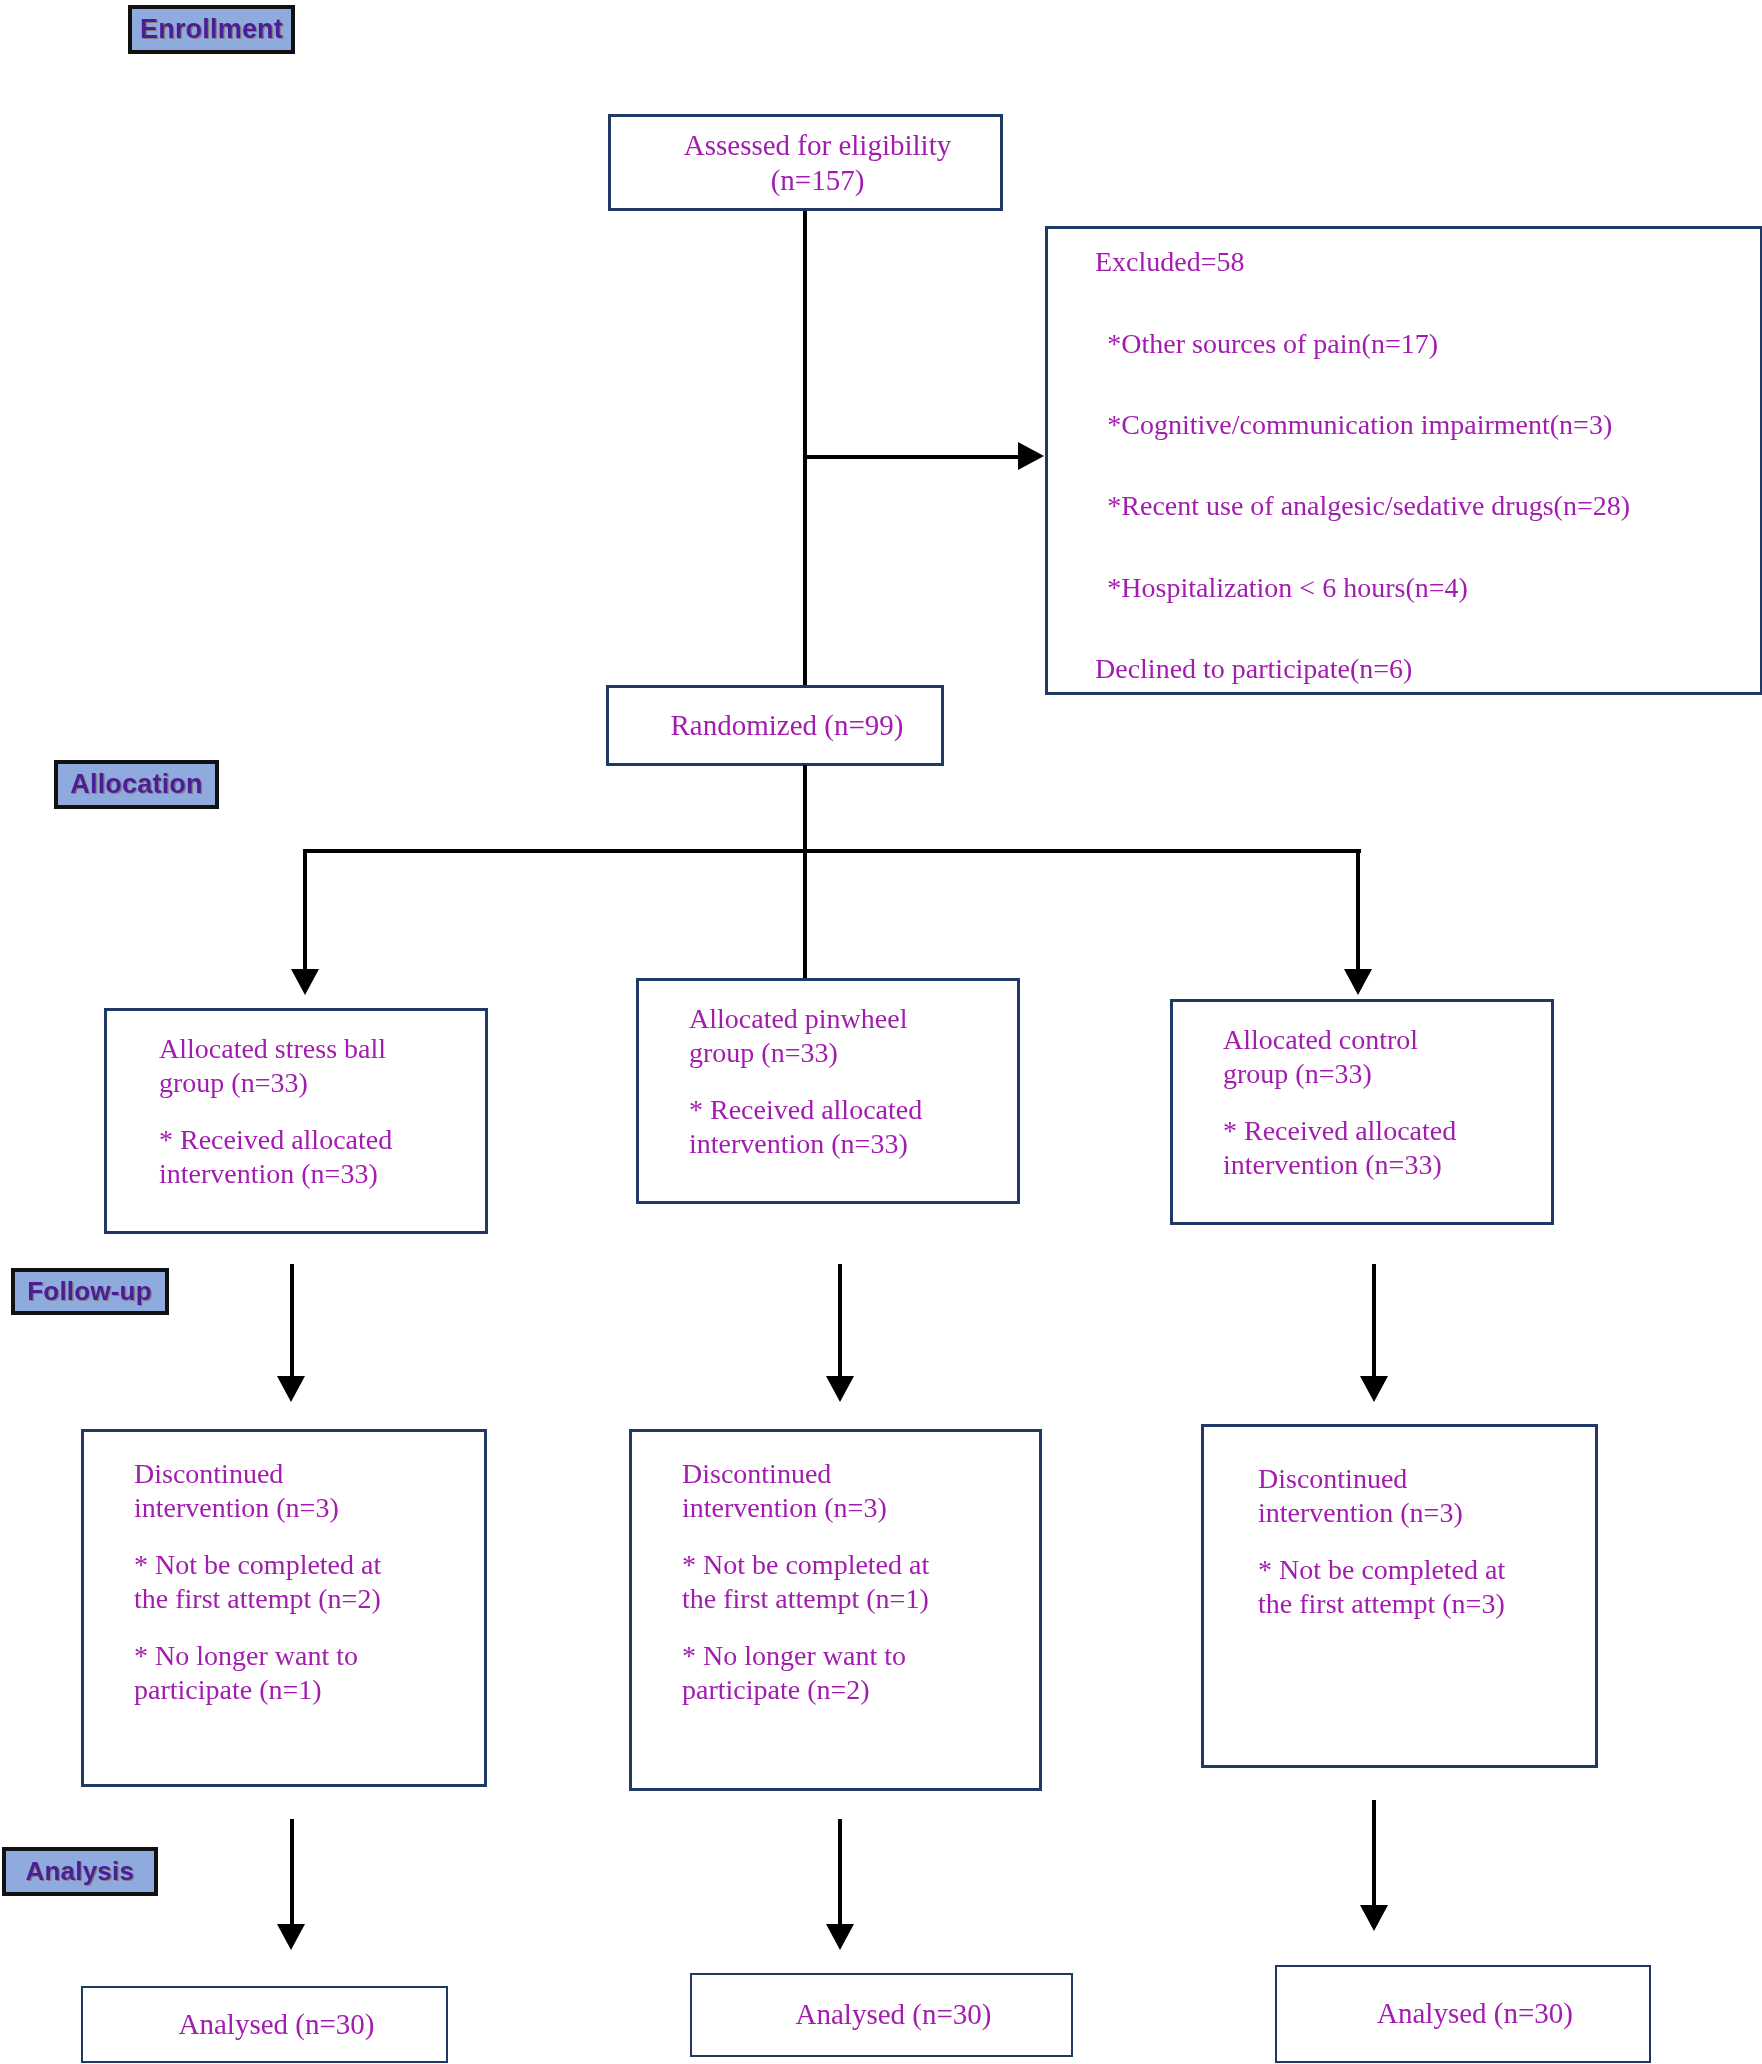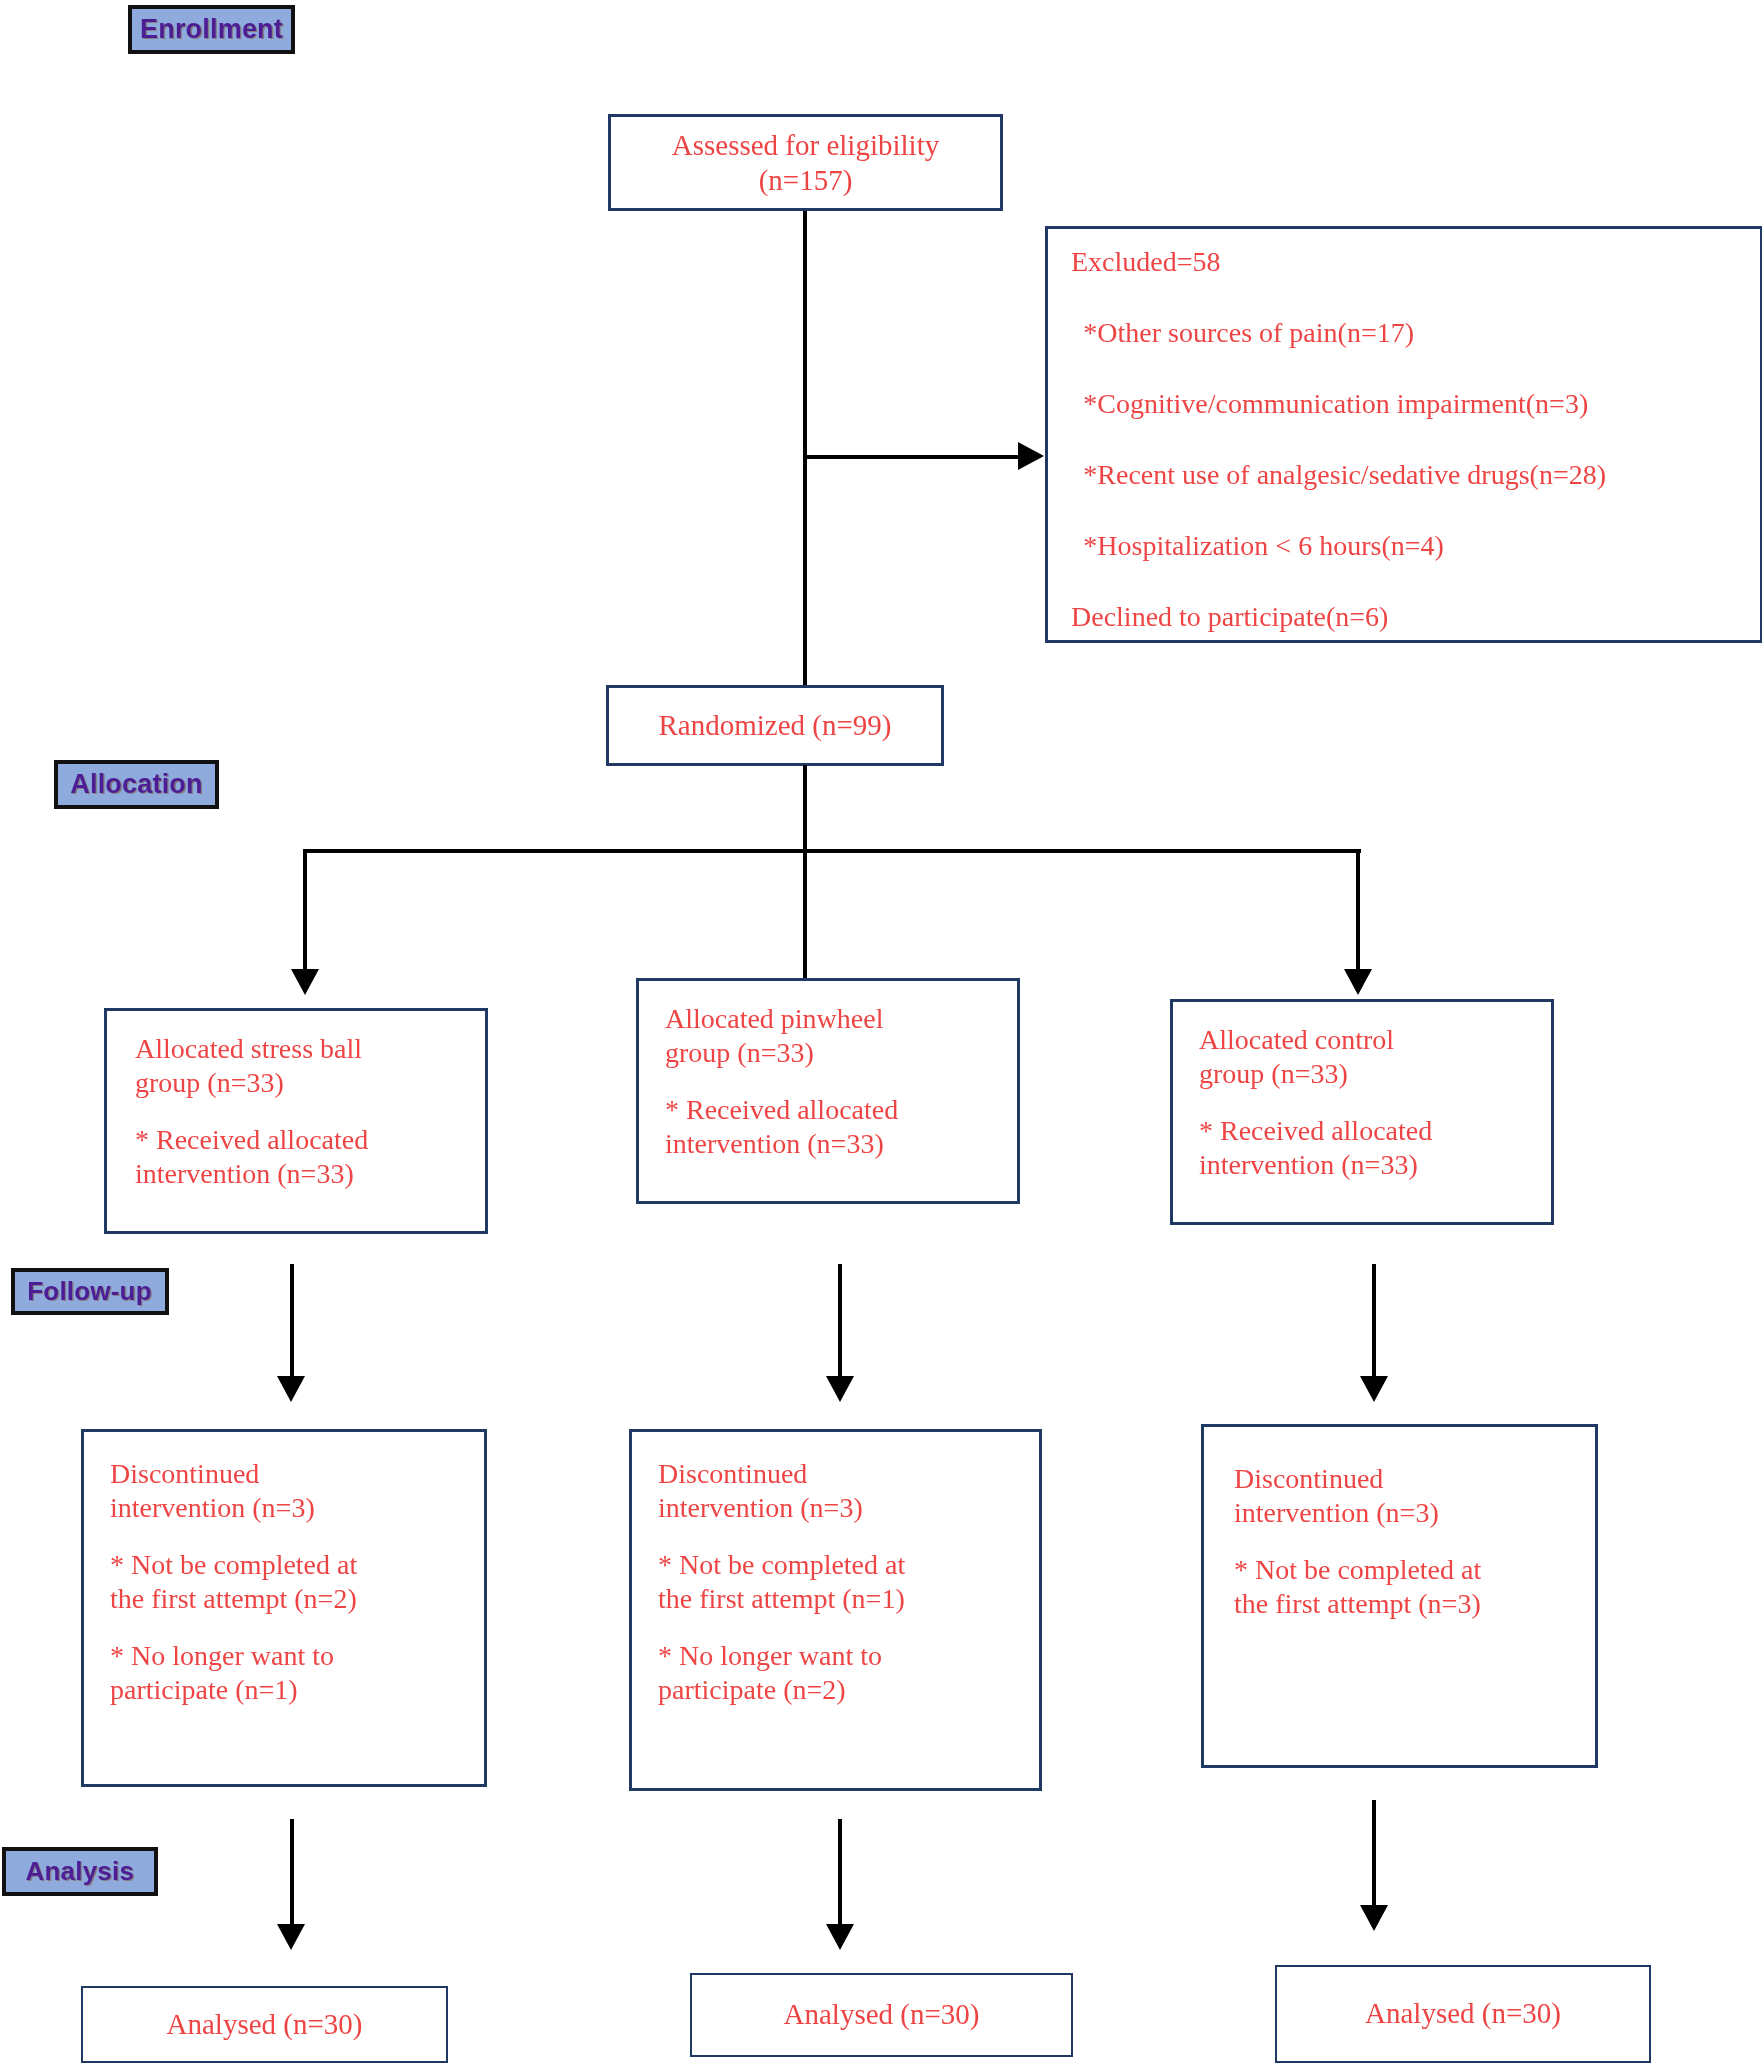--- a/index.html
+++ b/index.html
@@ -31,21 +31,22 @@
     letter-spacing: 0.2px;
     text-shadow: 1.3px 1.3px 0px rgba(120,70,20,0.45);
   }
 
   
   .box {
     position: absolute;
     background: #ffffff;
     border: 3.5px solid #1F3864;
     box-sizing: border-box;
-    color: #ef4444;
+    color: #a21caf;
+    padding-left: 24px;
   }
   .box.thin { border-width: 2.6px; }
 
   .box-inner {
     width: 100%;
     height: 100%;
     box-sizing: border-box;
     display: flex;
     flex-direction: column;
     justify-content: center;
@@ -108,21 +109,21 @@
     <span>Analysis</span>
   </div>
 
   <div class="box" style="left:608px; top:114px; width:395px; height:97px;">
     <div class="box-inner center" style="padding:5.3px 8.8px; font-size:29px; line-height:1.18;">
       <span class="line">Assessed for eligibility</span>
       <span class="line">(n=157)</span>
     </div>
   </div>
 
-  <div class="box" style="left:1045px; top:226px; width:718px; height:417px;">
+  <div class="box" style="left:1045px; top:226px; width:718px; height:469px;">
     <div class="box-inner left" style="padding:19.3px 16px 8.8px 23px; font-size:28px; line-height:1.0; justify-content:space-between;">
       <span class="line">Excluded=58</span>
       <span class="line" style="padding-left:12.3px;">*Other sources of pain(n=17)</span>
       <span class="line" style="padding-left:12.3px;">*Cognitive/communication impairment(n=3)</span>
       <span class="line" style="padding-left:12.3px;">*Recent use of analgesic/sedative drugs(n=28)</span>
       <span class="line" style="padding-left:12.3px;">*Hospitalization &lt; 6 hours(n=4)</span>
       <span class="line">Declined to participate(n=6)</span>
     </div>
   </div>
 

